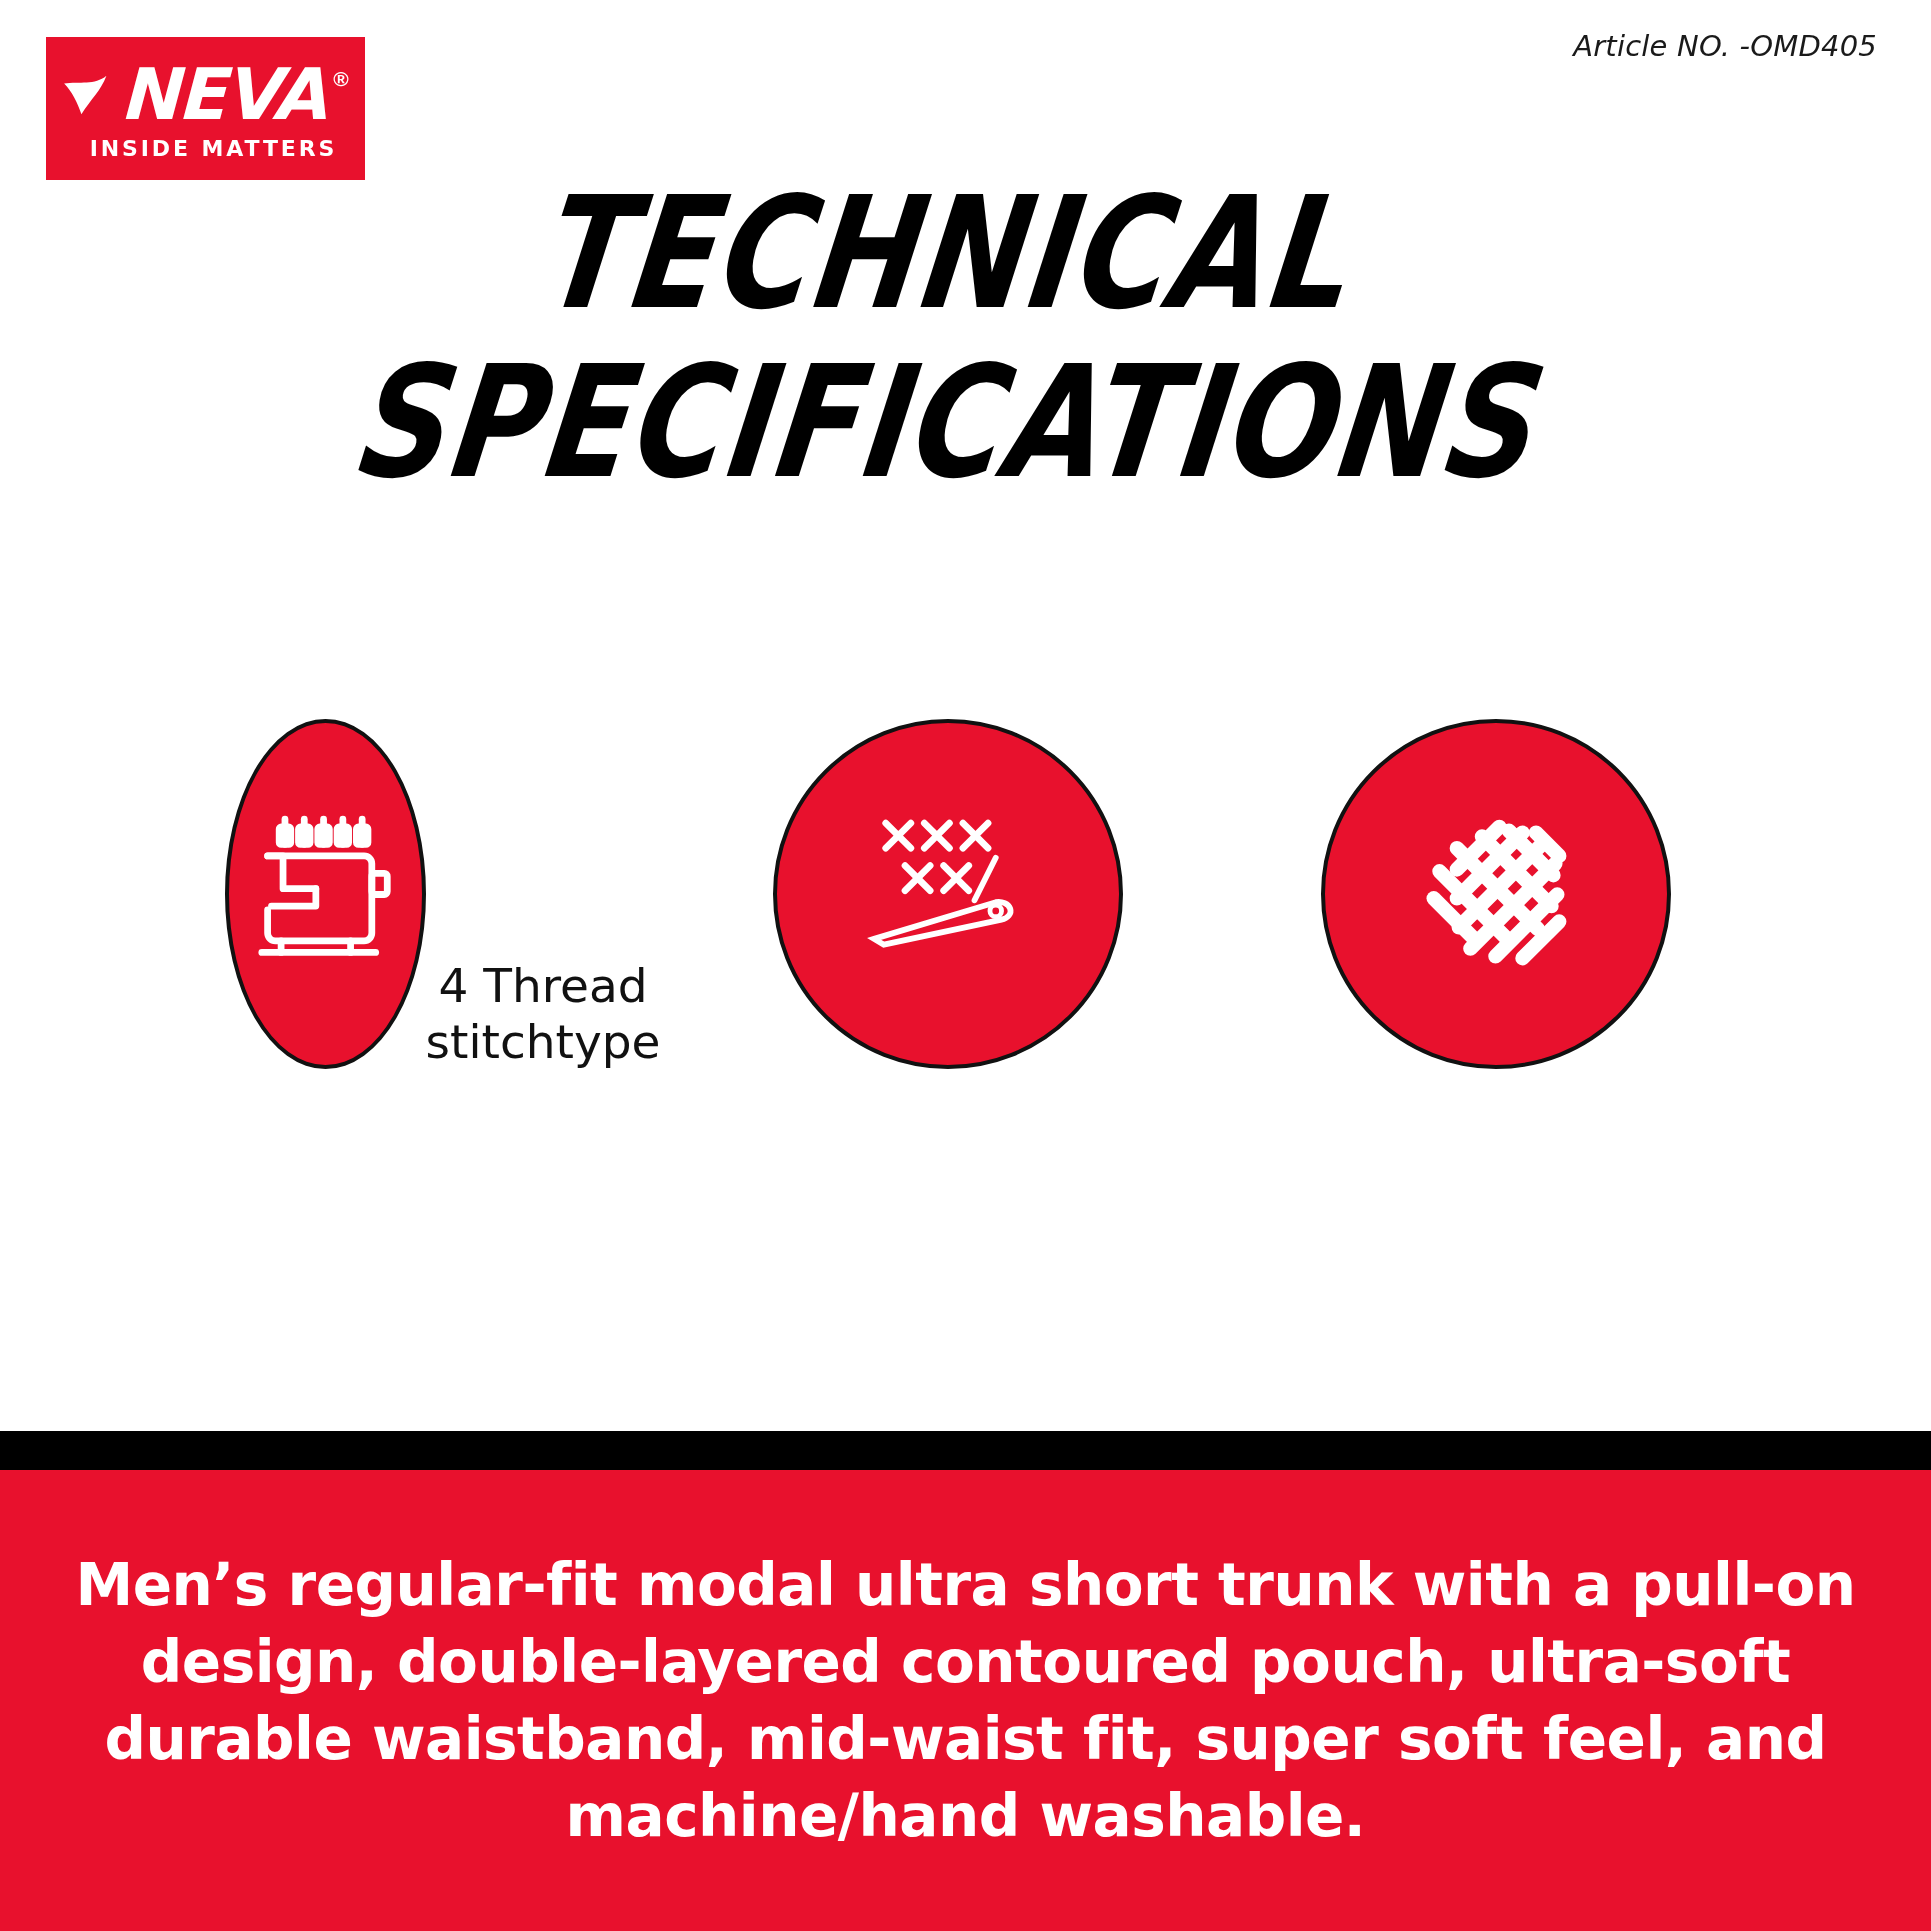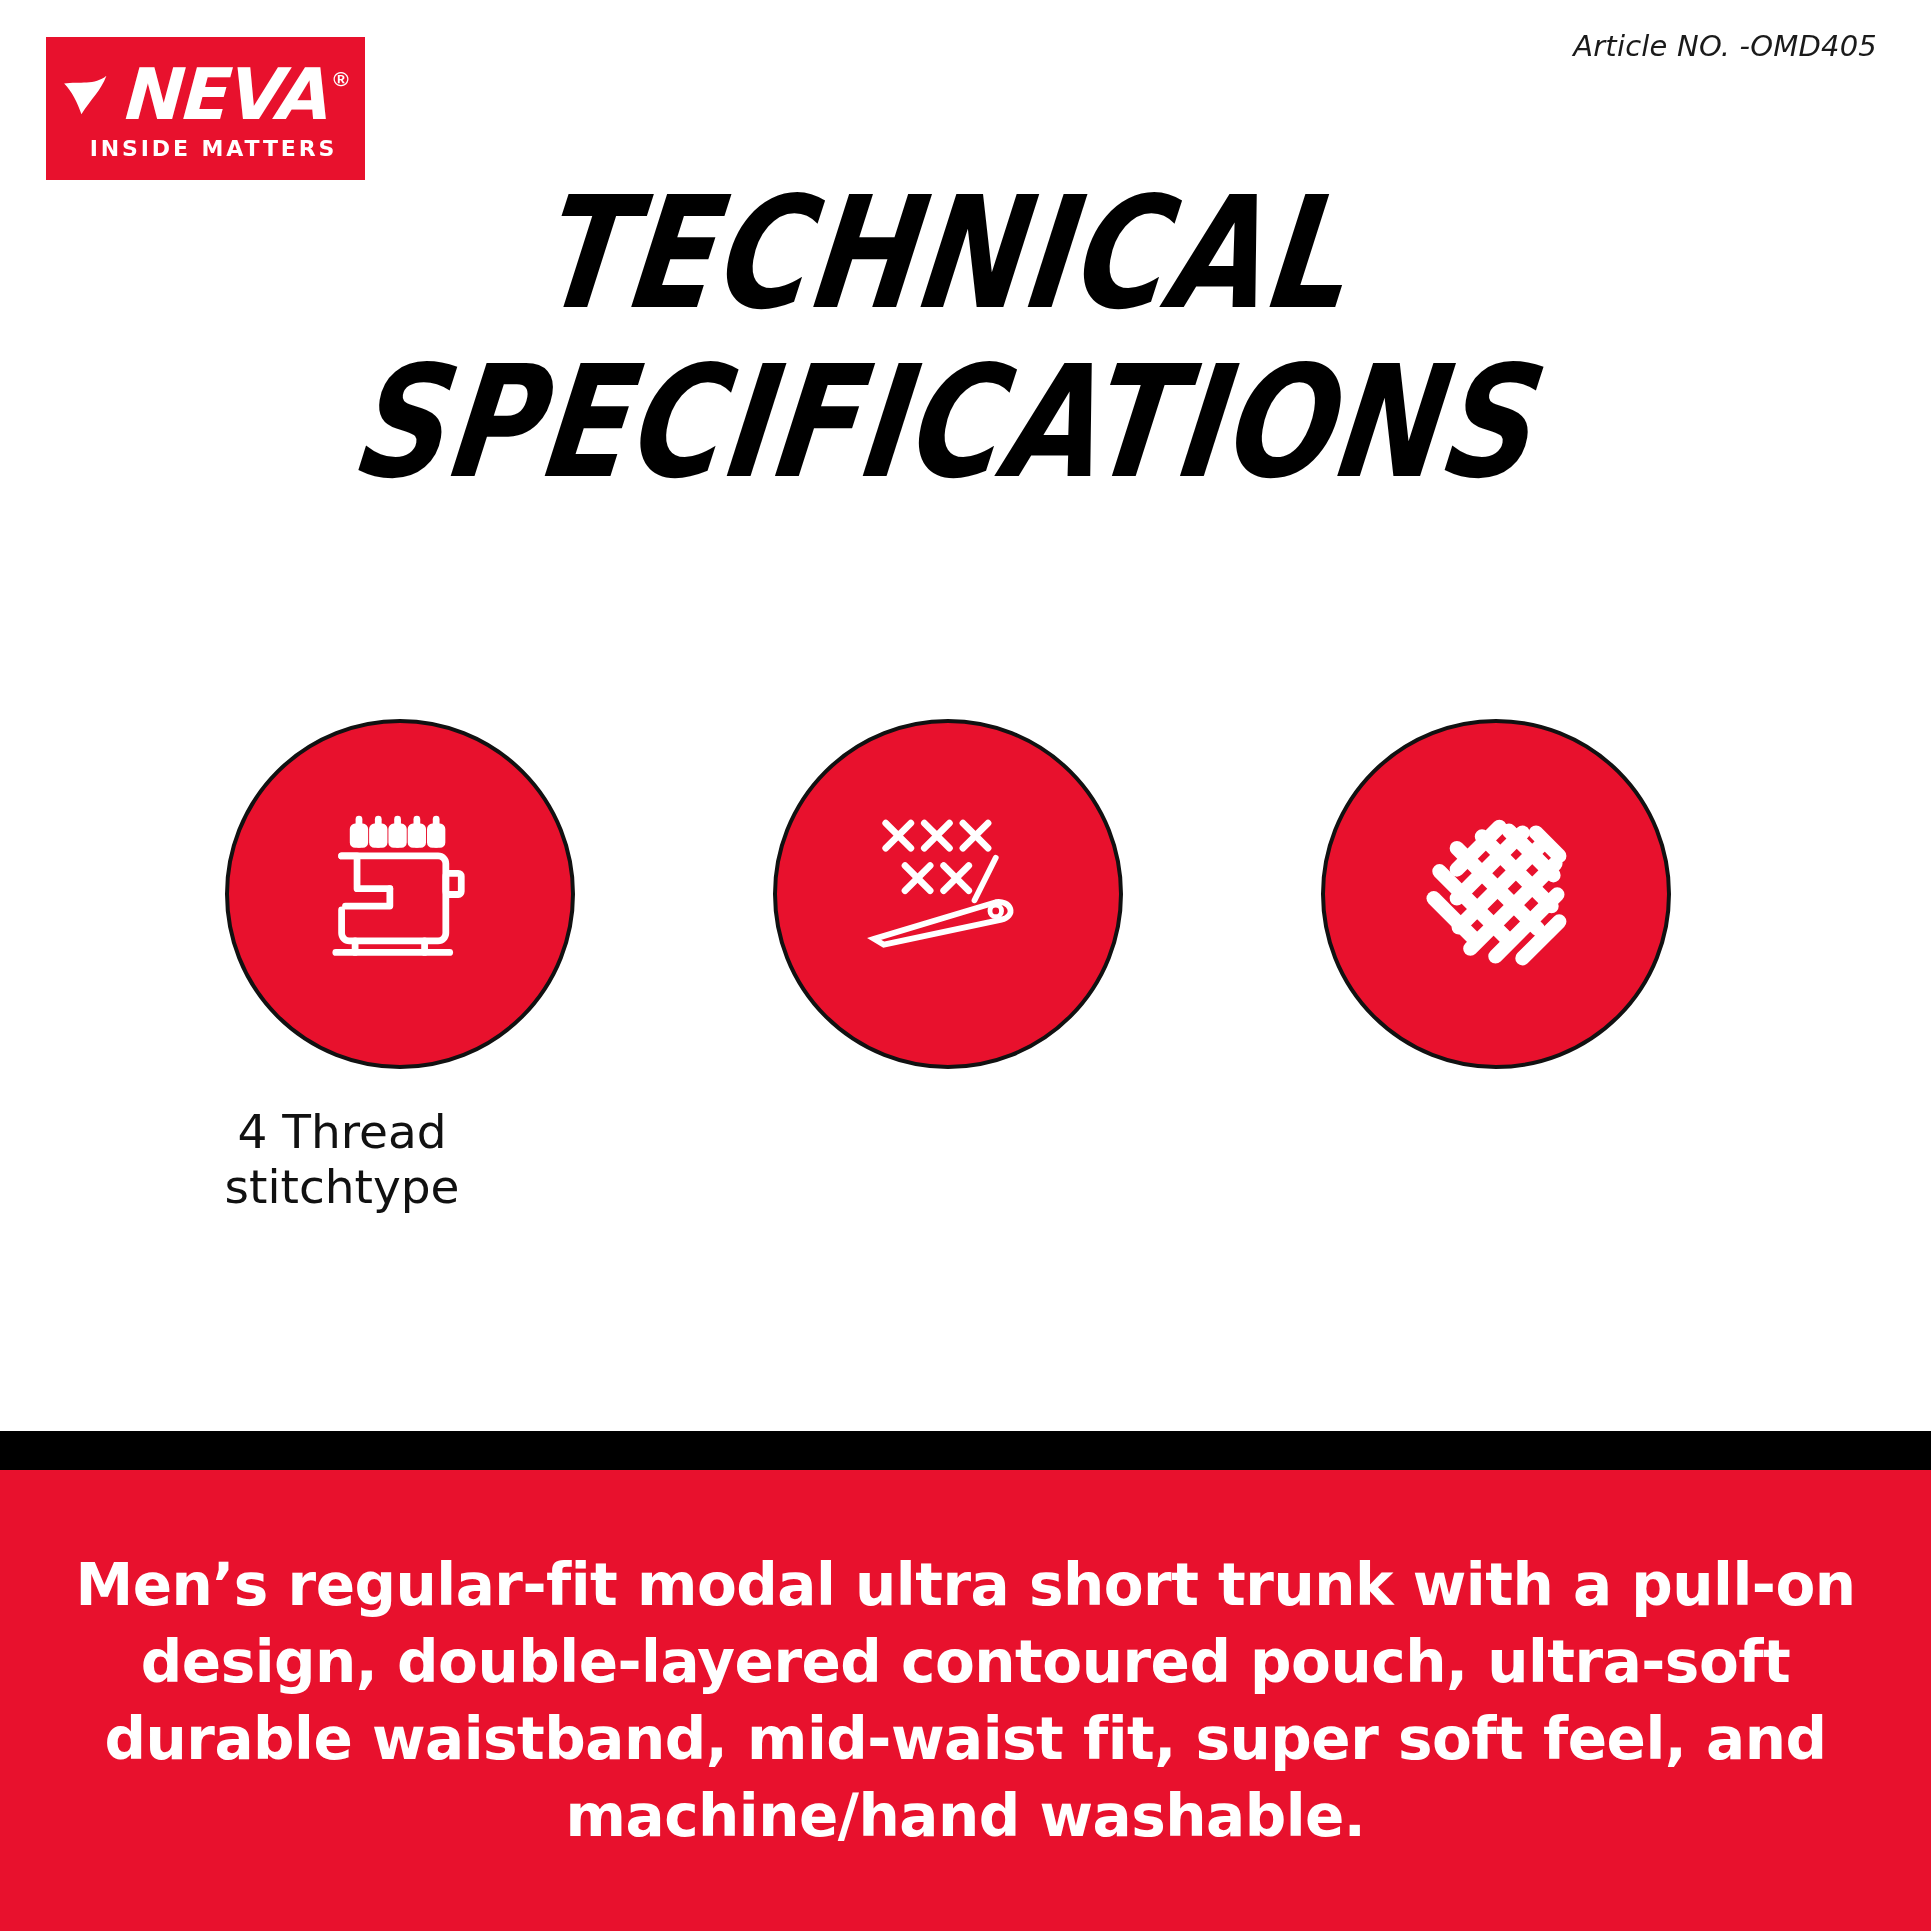--- a/index.html
+++ b/index.html
@@ -110,22 +110,21 @@
     top: 719px;
     left: 0;
     width: 1931px;
     display: flex;
     justify-content: center;
     gap: 162px;
   }
   .spec {
     width: 386px;
     display: flex;
-    flex-direction: column;
-    align-items: flex-start;
+    align-items: flex-end;
   }
   .circle {
     width: 350px;
     height: 350px;
     border-radius: 50%;
     background: #e8112d;
     border: 4.8px solid #111111;
     display: flex;
     align-items: center;
     justify-content: center;

